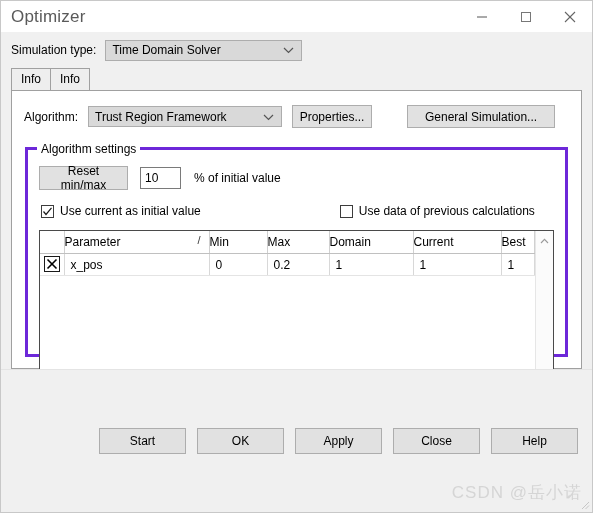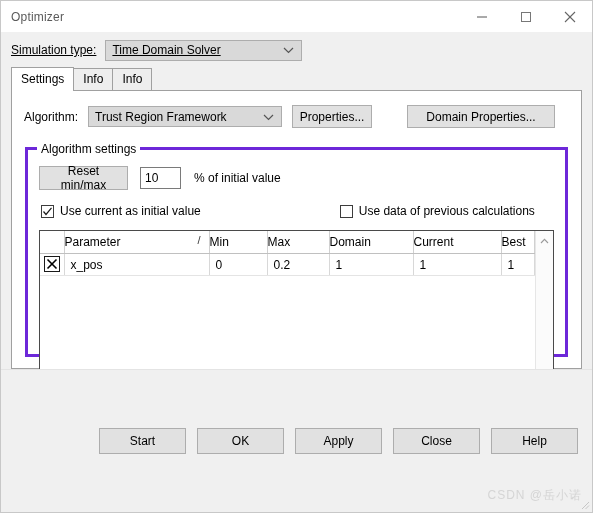--- a/index.html
+++ b/index.html
@@ -32,21 +32,21 @@
   .titlebar {
     height: 31px;
     background: #ffffff;
     display: flex;
     align-items: center;
     flex: 0 0 auto;
     border-bottom: 1px solid #f0f0f0;
   }
   .title-text {
     margin-left: 10px;
-    font-size: 12px;
+    font-size: 17px;
     color: #5a5a5a;
     letter-spacing: .2px;
   }
   .win-controls {
     margin-left: auto;
     display: flex;
     height: 31px;
   }
   .win-btn {
     width: 44px;
@@ -59,21 +59,20 @@
   .win-btn svg { display: block; }
 
   
   .simrow {
     height: 34px;
     display: flex;
     align-items: center;
     padding: 0 0 0 10px;
     flex: 0 0 auto;
     background: #f0f0f0;
-    text-decoration: underline;
   }
   .label { font-size: 12px; color: #000; }
   .combo {
     position: relative;
     background: #d9d9d9;
     border: 1px solid #adadad;
     height: 21px;
     box-sizing: border-box;
     display: flex;
     align-items: center;
@@ -323,21 +322,21 @@
     display: inline-flex;
     align-items: center;
     justify-content: center;
     color: #000;
   }
 
   .watermark {
     position: absolute;
     right: 10px;
     bottom: 8px;
-    font-size: 12px;
+    font-size: 17px;
     color: #d5d5d5;
     letter-spacing: 1px;
     pointer-events: none;
     white-space: nowrap;
   }
   .resize-grip {
     position: absolute;
     right: 2px;
     bottom: 2px;
     width: 12px;
@@ -384,39 +383,38 @@
       <span>Time Domain Solver</span>
       <span class="arrow">
         <svg width="11" height="7" viewBox="0 0 11 7">
             <polyline points="1,1 5.5,5.5 10,1" fill="none" stroke="#555" stroke-width="1.2"></polyline>
           </svg>
       </span>
     </div>
   </div>
 
   <div class="tabstrip">
-    <div class="tab active">Settings</div>
     <div class="tab">Info</div>
     <div class="tab">Info</div>
   </div>
 
   <div class="tabpanel">
 
     <div class="algrow">
       <span class="label">Algorithm:</span>
       <div class="combo" id="alg-combo">
         <span>Trust Region Framework</span>
         <span class="arrow">
           <svg width="11" height="7" viewBox="0 0 11 7">
               <polyline points="1,1 5.5,5.5 10,1" fill="none" stroke="#555" stroke-width="1.2"></polyline>
             </svg>
         </span>
       </div>
       <button class="btn" id="props-btn">Properties...</button>
-      <button class="btn" id="genprops-btn">Domain Properties...</button>
+      <button class="btn" id="genprops-btn">General Simulation...</button>
     </div>
 
     <div class="group">
       <div class="group-title">Algorithm settings</div>
       <div class="group-inner">
 
         <div class="resetrow">
           <button class="btn" id="reset-btn">Reset min/max</button>
           <input id="pct-input" type="text" value="10" style="">
           <span class="pct-label">% of initial value</span>

